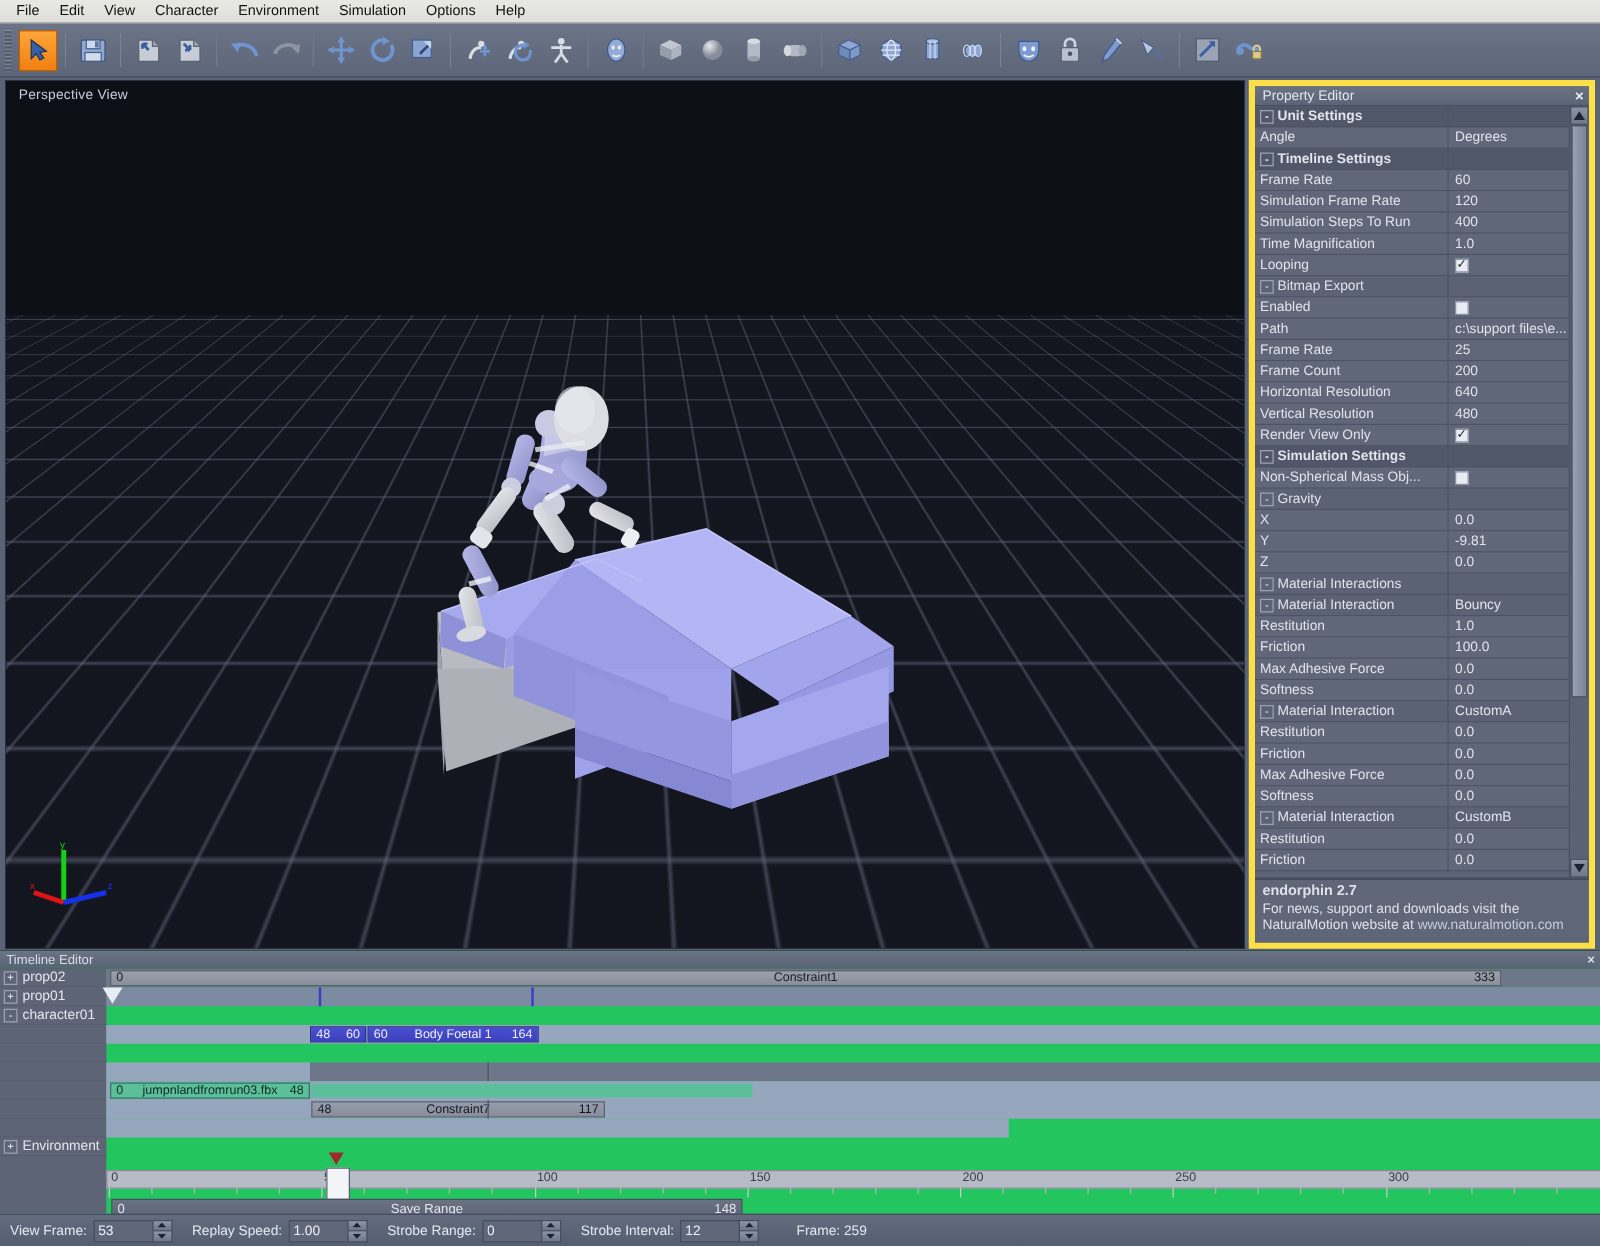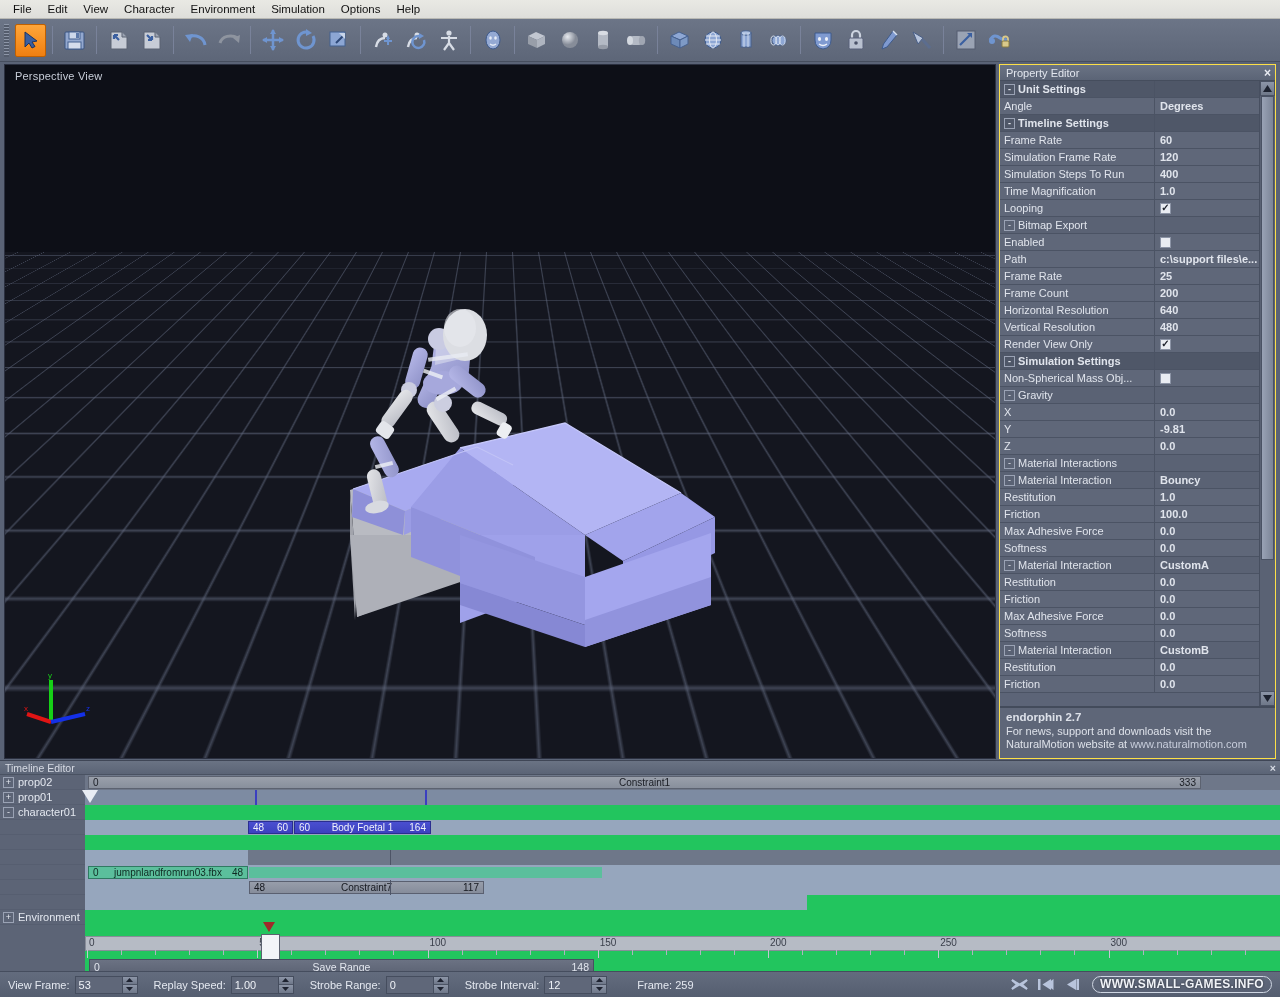--- a/index.html
+++ b/index.html
@@ -89,21 +89,21 @@
     color: #7d8290; pointer-events: none; user-select: none;
   }
   .vp-wm .w1 { font-size: 37px; letter-spacing: 1.5px; line-height: 1; color: #868b99; }
   .vp-wm .w2 { font-size: 15px; letter-spacing: 4.5px; margin-top: 5px; color: #868b99; }
   .vp-wm .w3 { font-size: 14px; letter-spacing: .8px; margin-top: 16px; color: #8d92a0; }
   .gizmo { position: absolute; left: 18px; bottom: 20px; width: 70px; height: 68px; }
 
   
   .propeditor {
     position: absolute; left: 999px; top: 64px; width: 277px; height: 695px;
-    background: #596274; border: 1px solid #fde047;
+    background: #596274; border: 5px solid #fde047;
     display: flex; flex-direction: column;
   }
   .pe-title {
     height: 16px; background: linear-gradient(#6d7competitors,#5c6578);
     background: linear-gradient(#69melody,#5c6578);
     background: linear-gradient(#6a7384, #5b6476);
     display: flex; align-items: center; justify-content: space-between;
     padding: 0 4px 0 6px; font-size: 11px; color: #e2e6ee;
     border-bottom: 1px solid #454d5d;
   }
@@ -129,21 +129,21 @@
     border: 1px solid #4a5264; cursor: pointer;
   }
   .row { display: flex; height: 17px; align-items: stretch; font-size: 11px; }
   .row .k {
     width: 155px; border-right: 1px solid #4b5364; border-bottom: 1px solid #4b5364;
     display: flex; align-items: center; padding-left: 4px; overflow: hidden; white-space: nowrap;
     background: #5f6779; color: #e0e4ec;
   }
   .row .v {
     flex: 1; border-bottom: 1px solid #4b5364; display: flex; align-items: center;
-    padding-left: 5px; background: #5f6779; color: #e0e4ec; overflow: hidden; white-space: nowrap; font-weight: bold;
+    padding-left: 5px; background: #5f6779; color: #e0e4ec; overflow: hidden; white-space: nowrap;
   }
   .row.hdr .k, .row.hdr .v { background: #4f5768; font-weight: bold; }
   .row.sub .k, .row.sub .v { background: #5a6274; }
   .tw { display: inline-flex; width: 11px; height: 11px; margin-right: 3px;
         border: 1px solid #9aa2b4; align-items: center; justify-content: center;
         font-size: 9px; line-height: 1; color: #e6e9f0; flex: 0 0 auto; cursor: pointer; }
   .ind1 { padding-left: 14px; } .ind2 { padding-left: 24px; } .ind3 { padding-left: 34px; }
   .ck { width: 11px; height: 11px; background: #e9ecf2; border: 1px solid #8c94a6;
         display: inline-flex; align-items: center; justify-content: center;
         font-size: 10px; color: #1a1e28; line-height: 1; cursor: pointer; }
@@ -1184,36 +1184,14 @@
         <span class="ar">
             <svg width="7" height="4">
               <polygon points="0,0 7,0 3.5,4" fill="#1d2230"></polygon>
             </svg>
           </span>
       </span>
     </span>
 
     <span class="sb-frame">Frame: 259</span>
 
-    <span class="sb-right">
-      <span class="tbar-btn">
-        <svg width="17" height="13" viewBox="0 0 17 13">
-          <path d="M1,2 L6,6.5 L1,11 M16,2 L11,6.5 L16,11" stroke="#b8c4dc" stroke-width="2" fill="none"></path>
-          <path d="M1,2 L16,11 M1,11 L16,2" stroke="#b8c4dc" stroke-width="2" fill="none"></path>
-        </svg>
-      </span>
-      <span class="tbar-btn">
-        <svg width="17" height="13" viewBox="0 0 17 13">
-          <rect x="1" y="1" width="2.5" height="11" fill="#b8c4dc"></rect>
-          <polygon points="14,1 14,12 5.5,6.5" fill="#b8c4dc"></polygon>
-          <polygon points="16.5,1 16.5,12 9,6.5" fill="#b8c4dc"></polygon>
-        </svg>
-      </span>
-      <span class="tbar-btn">
-        <svg width="17" height="13" viewBox="0 0 17 13">
-          <polygon points="13,1 13,12 4,6.5" fill="#b8c4dc"></polygon>
-          <rect x="13.5" y="1" width="2.5" height="11" fill="#b8c4dc"></rect>
-        </svg>
-      </span>
-      <span class="sg-wm">WWW.SMALL-GAMES.INFO</span>
-    </span>
   </div>
 </div>
 
 </body></html>

